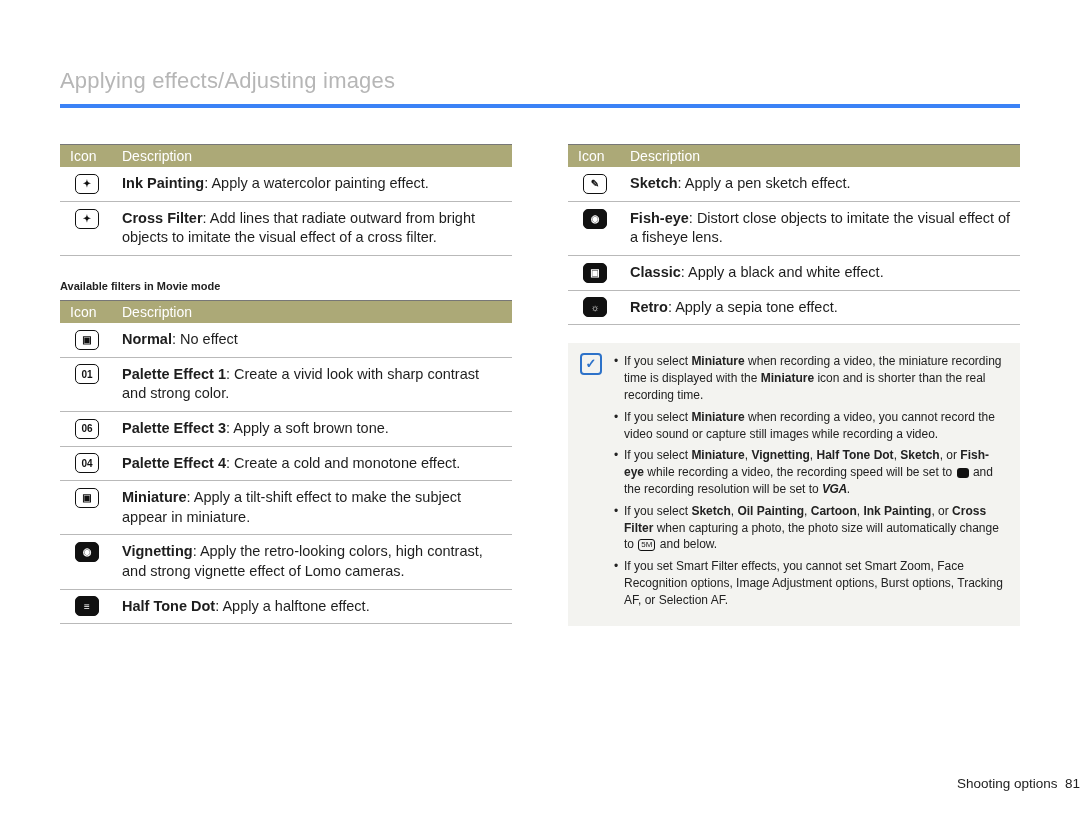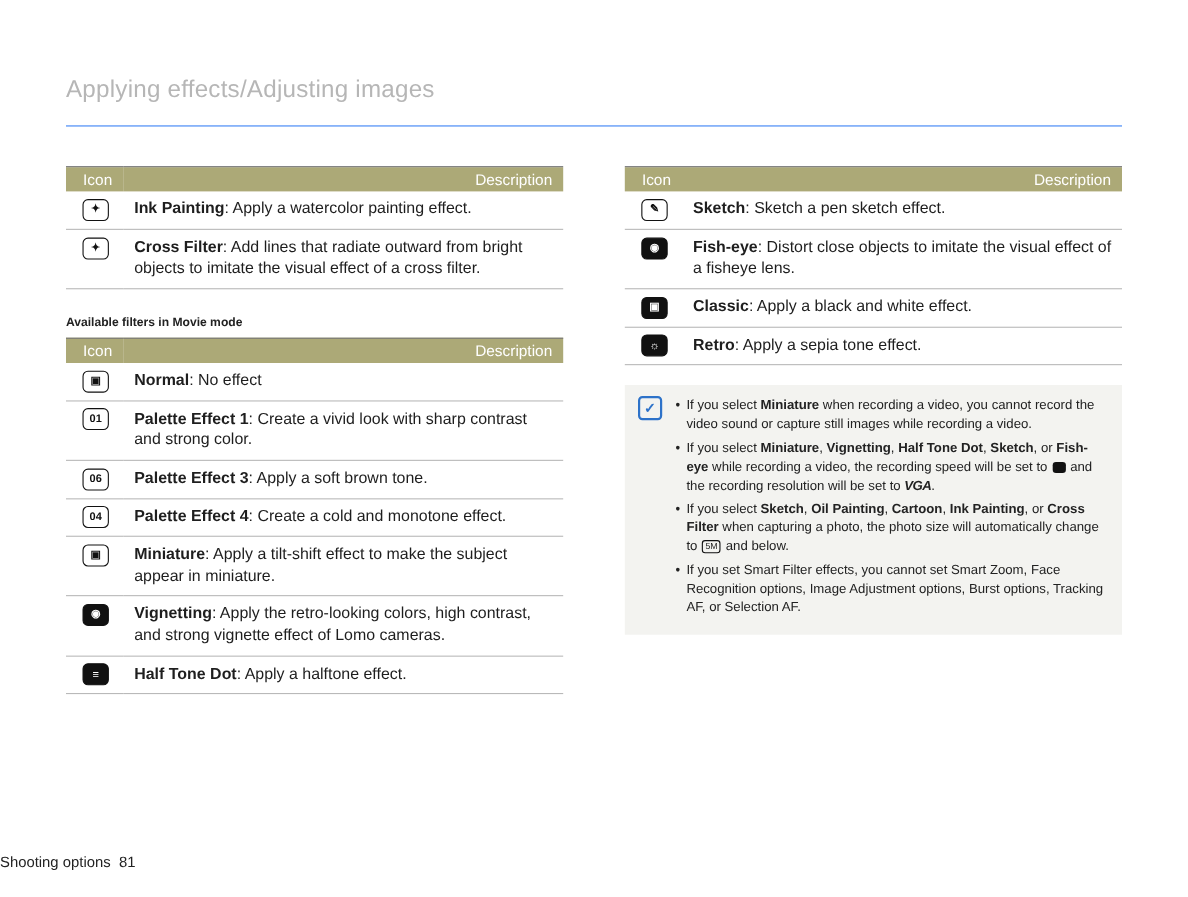--- a/index.html
+++ b/index.html
@@ -10,33 +10,33 @@
     height:815px;
     padding:68px 60px 30px 60px;
     color:#222;
     position:relative;
   }
   .page-title {
     font-size:22px;
     color:#b6b6b6;
     font-weight:400;
     letter-spacing:0.2px;
-    border-bottom:1px solid #3b82f6;
-    padding-bottom:20px;
+    border-bottom:4px solid #3b82f6;
+    padding-bottom:10px;
     margin-bottom:36px;
   }
   .cols { display:flex; gap:56px; }
   .col { flex:1; }
   .tbl { width:100%; border-collapse:collapse; }
   .tbl thead th {
     background:#aca977;
     color:#fff;
     font-weight:400;
     font-size:14px;
-    text-align:right;
+    text-align:left;
     padding:3px 10px;
     border-top:1px solid #777;
   }
   .tbl thead th.icon-col { width:52px; }
   .tbl tbody td {
     font-size:14.5px;
     line-height:1.35;
     border-bottom:1px solid #b9b9b9;
     padding:7px 8px 7px 10px;
     vertical-align:top;
@@ -95,21 +95,21 @@
     vertical-align:middle;
     margin:0 1px;
   }
   .tiny.flag { border:none; width:12px; height:10px; background:#111; vertical-align:middle; }
   .vga { font-weight:900; letter-spacing:-0.5px; font-style:italic;}
   .footer {
     position:absolute;
     bottom:24px;
     width:1080px;
     left:0;
-    text-align:left;
+    text-align:right;
     font-size:13.5px;
     color:#222;
   }
 </style>
 </head>
 <body>
 
 <div class="page-title">Applying effects/Adjusting images</div>
 
 <div class="cols">
@@ -180,40 +180,43 @@
     <table class="tbl">
       <thead>
         <tr>
           <th class="icon-col">Icon</th>
           <th>Description</th>
         </tr>
       </thead>
       <tbody>
         <tr>
             <td class="icon-cell"><span class="cell-icon">✎</span></td>
-            <td><b>Sketch</b><span>: Sketch a pen sketch effect.</span></td>
+            <td><b>Sketch</b><span>: Apply a pen sketch effect.</span></td>
           </tr>
         <tr>
             <td class="icon-cell"><span class="cell-icon dark">◉</span></td>
             <td><b>Fish-eye</b><span>: Distort close objects to imitate the visual effect of a fisheye lens.</span></td>
           </tr>
         <tr>
             <td class="icon-cell"><span class="cell-icon dark">▣</span></td>
             <td><b>Classic</b><span>: Apply a black and white effect.</span></td>
           </tr>
         <tr>
             <td class="icon-cell"><span class="cell-icon dark">☼</span></td>
             <td><b>Retro</b><span>: Apply a sepia tone effect.</span></td>
           </tr>
       </tbody>
     </table>
 
     <div class="notebox">
       <div class="note-icon">✓</div>
       <ul>
+        <li>
+          <span>If you select </span><b>Miniature</b><span> when recording a video, the miniature recording time is displayed with the </span><b>Miniature</b><span> icon and is shorter than the real recording time.</span>
+        </li>
         <li>
           <span>If you select </span><b>Miniature</b><span> when recording a video, you cannot record the video sound or capture still images while recording a video.</span>
         </li>
         <li>
           <span>If you select </span><b>Miniature</b><span>, </span><b>Vignetting</b><span>, </span><b>Half Tone Dot</b><span>, </span><b>Sketch</b><span>, or </span><b>Fish-eye</b><span> while recording a video, the recording speed will be set to </span><span class="tiny flag"></span><span> and the recording resolution will be set to </span><b class="vga">VGA</b><span>.</span>
         </li>
         <li>
           <span>If you select </span><b>Sketch</b><span>, </span><b>Oil Painting</b><span>, </span><b>Cartoon</b><span>, </span><b>Ink Painting</b><span>, or </span><b>Cross Filter</b><span> when capturing a photo, the photo size will automatically change to </span><span class="tiny">5M</span><span> and below.</span>
         </li>
         <li>If you set Smart Filter effects, you cannot set Smart Zoom, Face Recognition options, Image Adjustment options, Burst options, Tracking AF, or Selection AF.</li>

